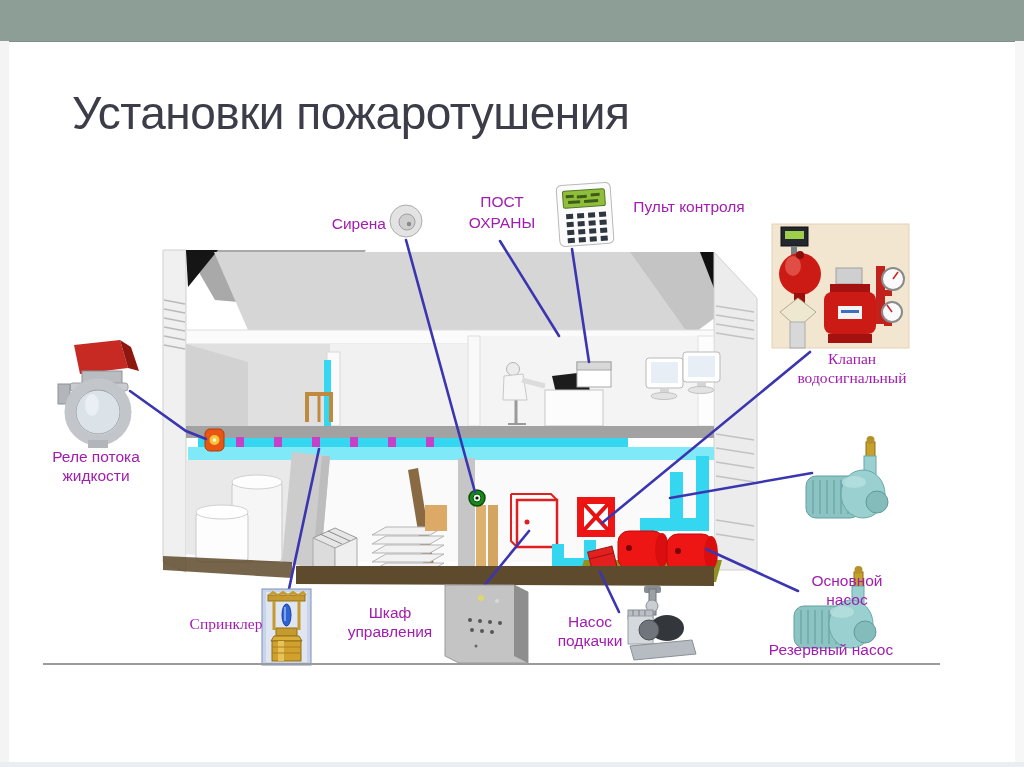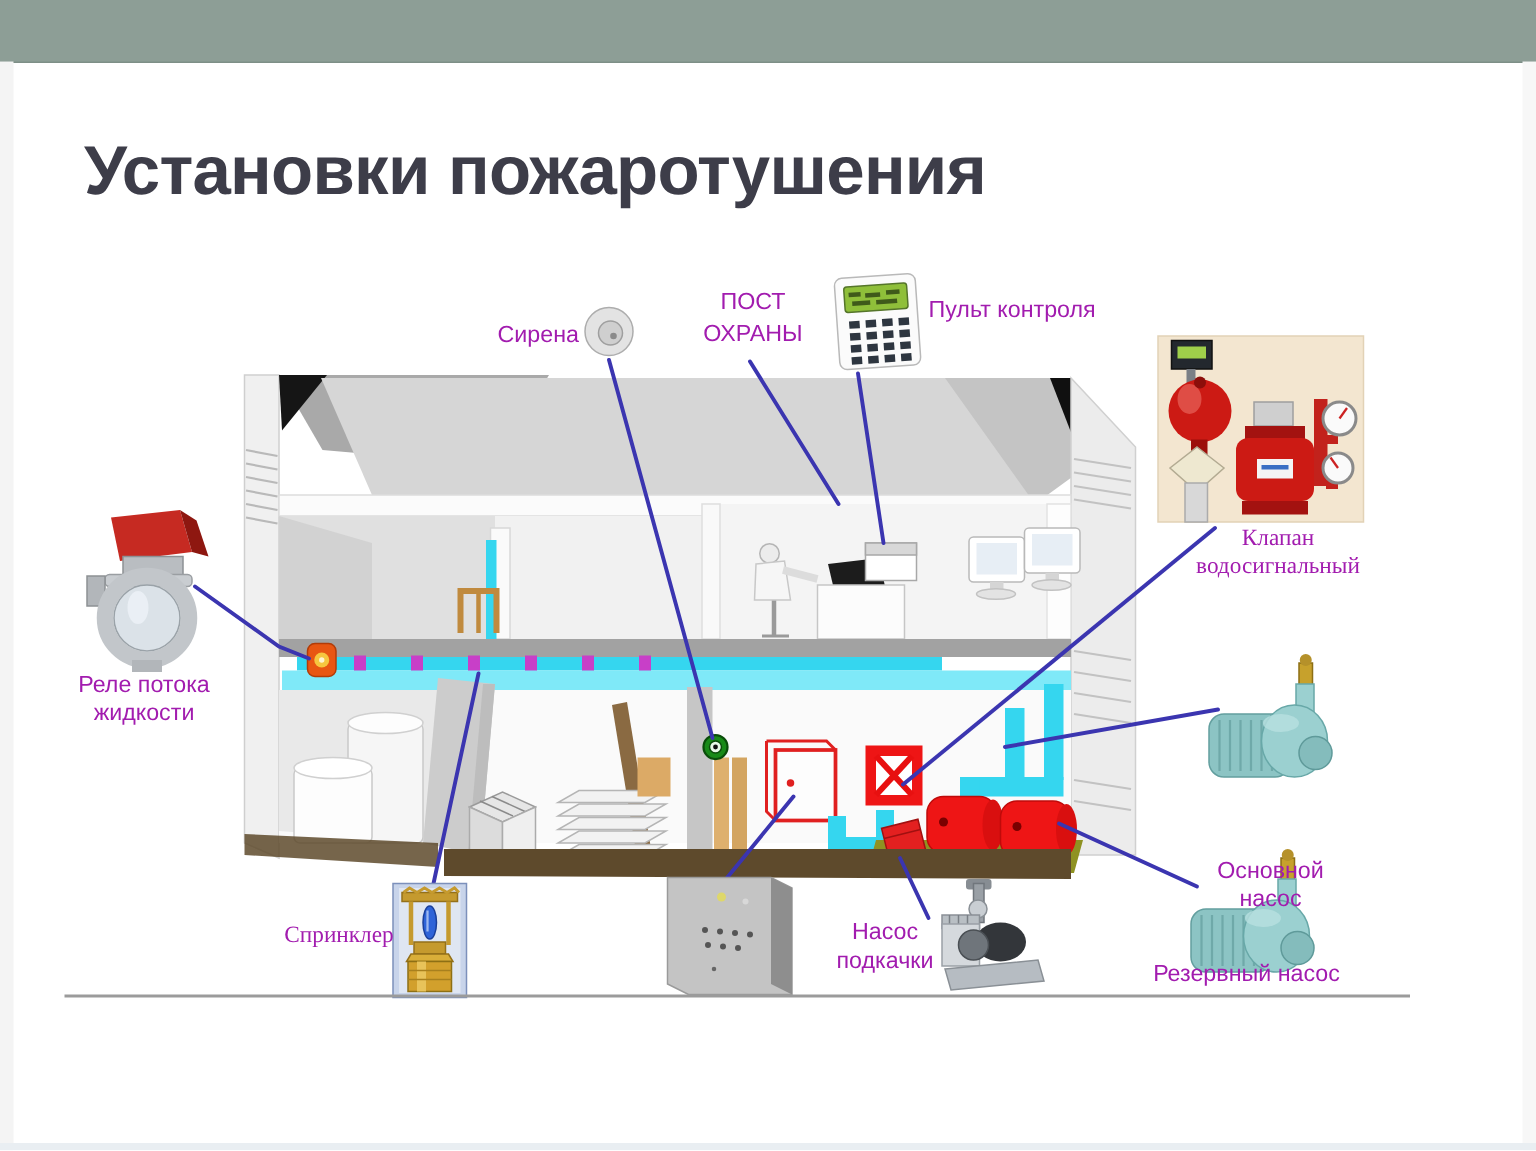--- a/index.html
+++ b/index.html
@@ -9,31 +9,31 @@
   }
   .edge{position:absolute;top:41px;bottom:0;width:9px;background:#f4f4f4;}
   .edge.left{left:0;}
   .edge.right{right:0;background:#f7f7f7;}
   .header-bar{
     position:absolute;left:0;top:0;width:1024px;height:41px;
     background:var(--header_bar,#8d9e96);
     border-bottom:1px solid #7e8f87;
   }
   .title{
-    position:absolute;left:56px;top:86px;
-    font-size:46px;font-weight:700;letter-spacing:-0.5px;
+    position:absolute;left:72px;top:86px;
+    font-size:46px;font-weight:400;letter-spacing:-0.5px;
     color:var(--title_text,#3d3d49);
   }
   .diagram{position:absolute;left:0;top:0;}
   .lbl{
     position:absolute;font-size:15.5px;color:#a21caf;line-height:1.25;
     text-align:center;white-space:nowrap;
   }
   .lbl.right{text-align:right;}
-  .lbl.left{text-align:left;}
+  .lbl.left{text-align:center;}
   .lbl.caps{line-height:1.35;}
   .divider{
     position:absolute;left:43px;top:663px;width:897px;height:2px;
     background:var(--divider,#9b9b9b);
   }
   .bottom-strip{
     position:absolute;left:0;top:762px;width:1024px;height:5px;background:#e9eef2;
   }
   .cline{stroke:var(--callout_line,#3b35b0);stroke-width:2.6;stroke-linecap:round;fill:none;}
 </style>
@@ -419,20 +419,24 @@
   </div>
 
   <div class="lbl" style="left:751px;top:640px;width:160px;">
     <div>Резервный насос</div>
   </div>
 
   <div class="lbl" style="left:180px;top:614px;width:92px;font-family:Liberation Serif, serif;">
     <div>Спринклер</div>
   </div>
 
+  <div class="lbl" style="left:335px;top:603px;width:110px;">
+    <div>Шкаф</div>
+    <div>управления</div>
+  </div>
 
   <div class="lbl" style="left:545px;top:612px;width:90px;">
     <div>Насос</div>
     <div>подкачки</div>
   </div>
 
   <div class="divider"></div>
   <div class="bottom-strip"></div>
 </div>
 

